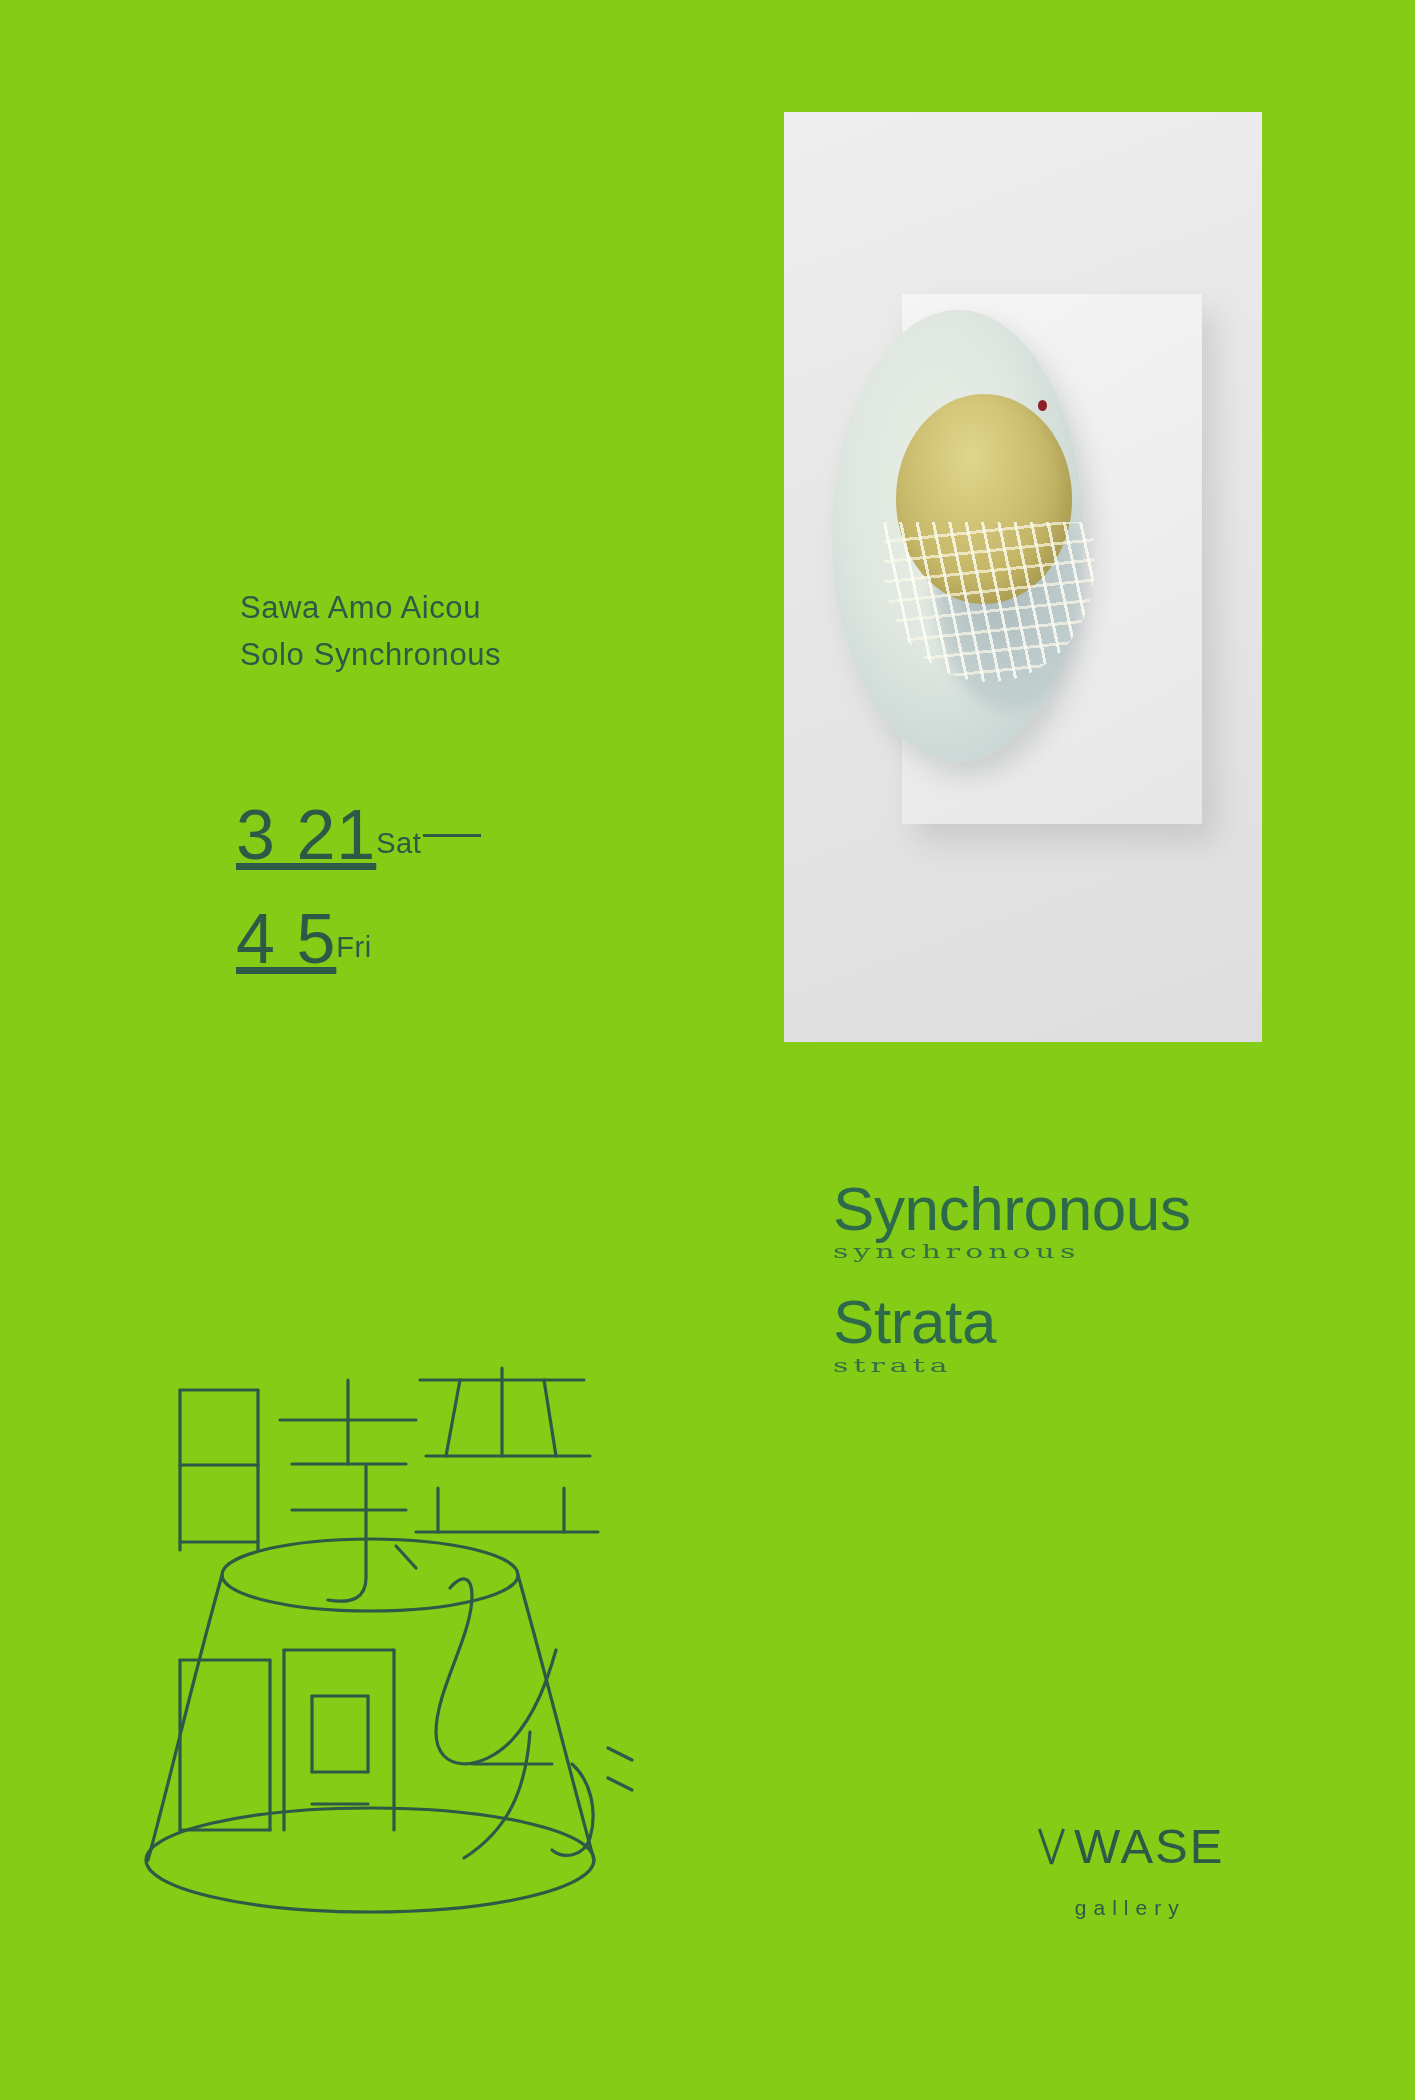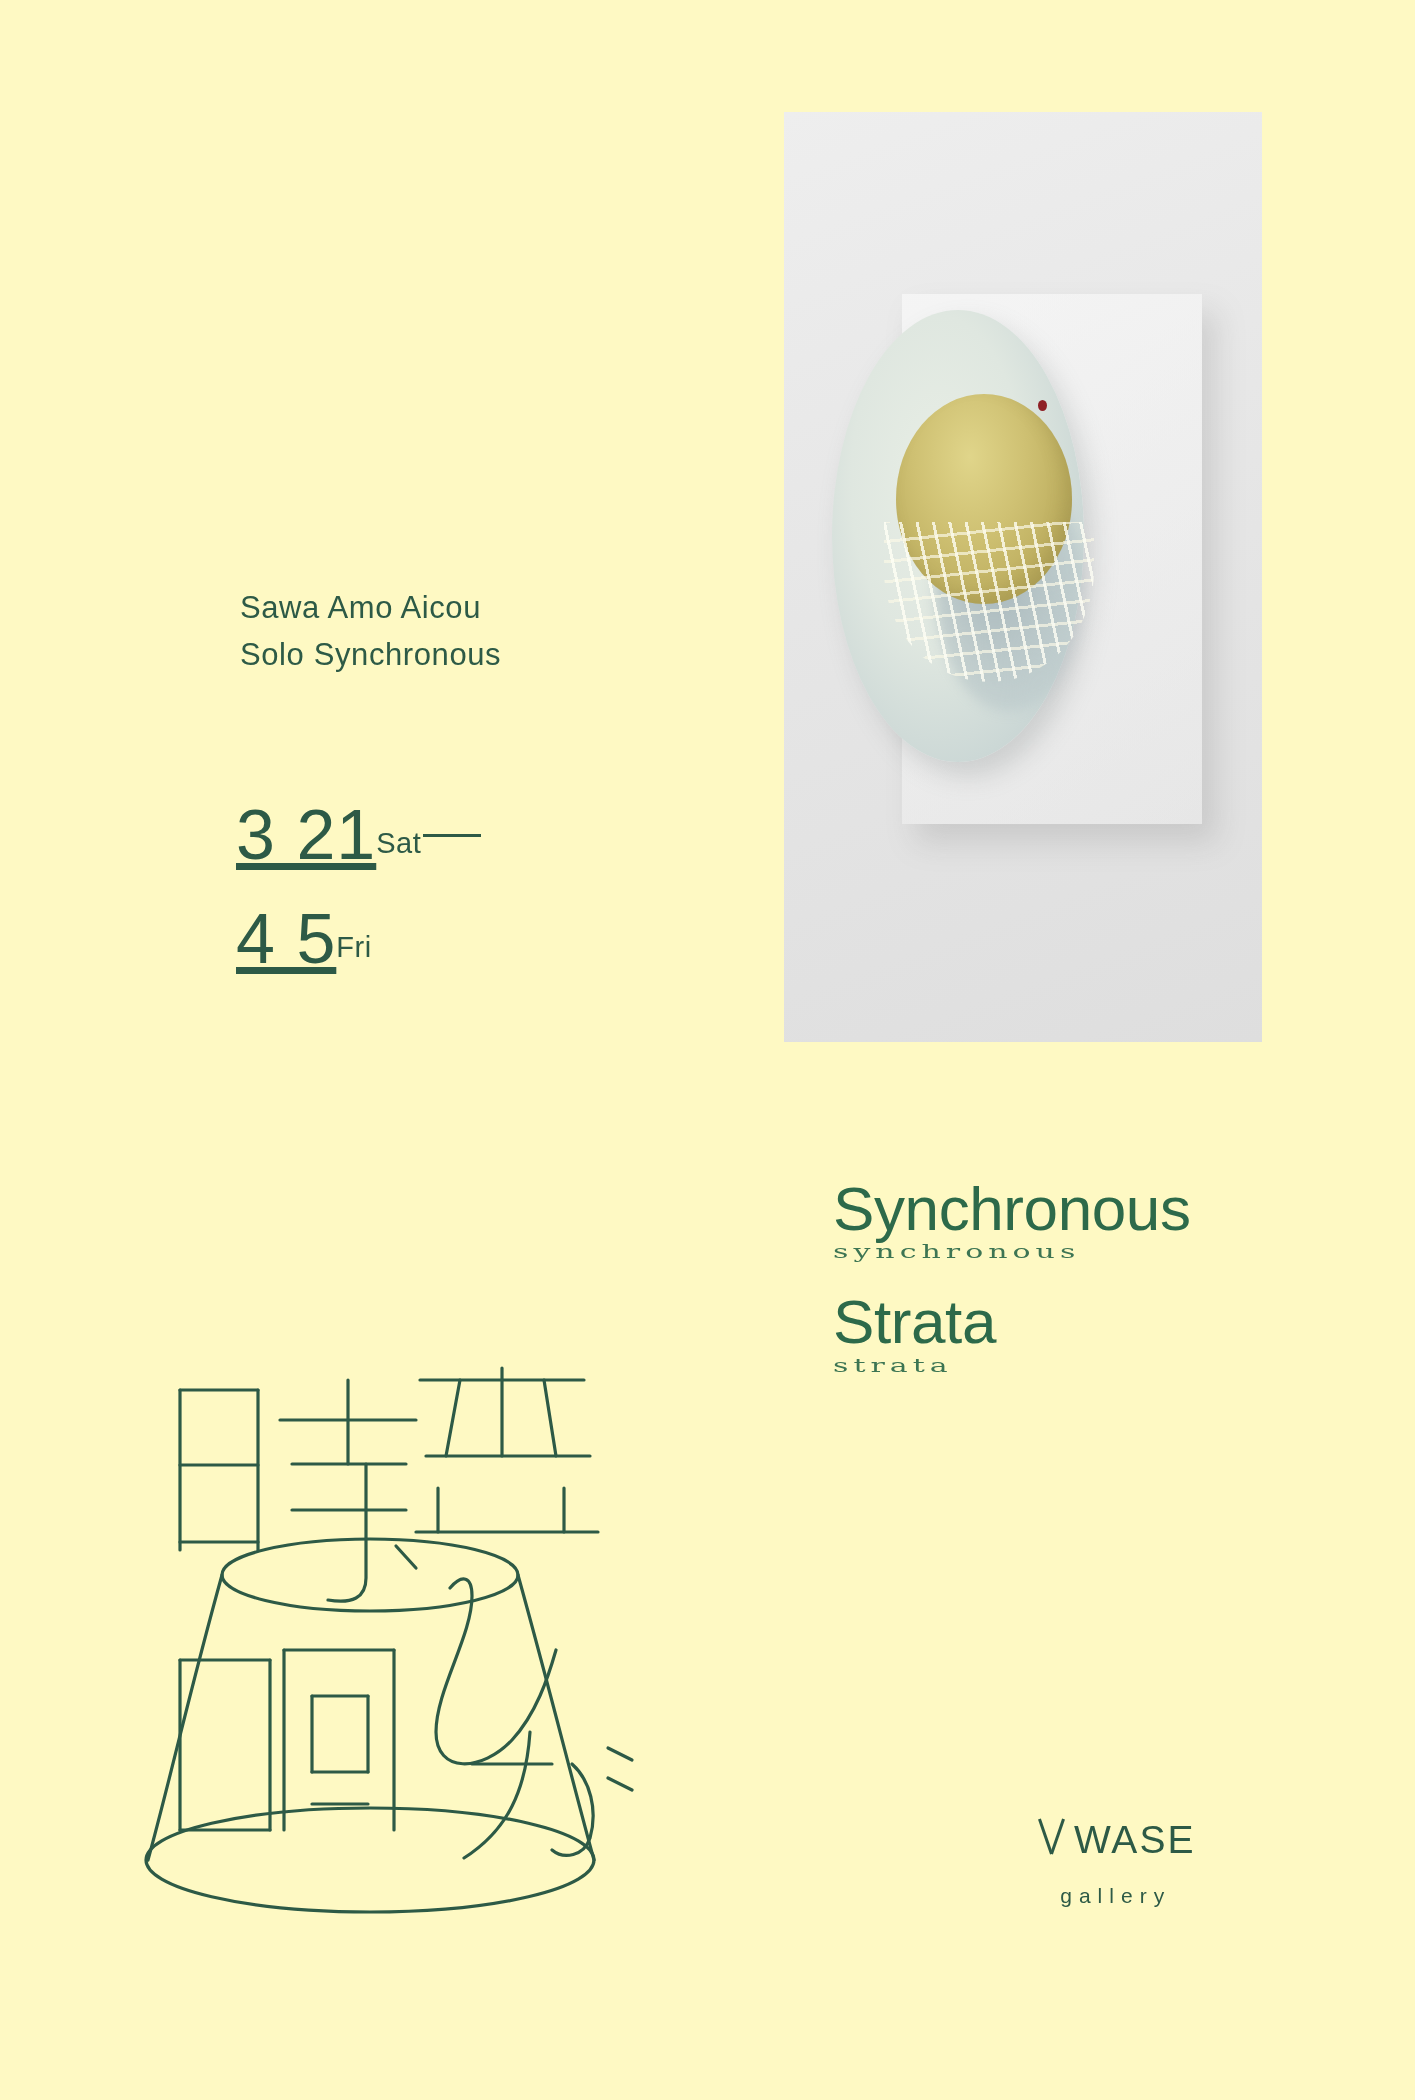--- a/index.html
+++ b/index.html
@@ -7,21 +7,21 @@
     padding: 0;
     background: #faf7f2;
   }
   body {
     font-family: "Liberation Sans", sans-serif;
   }
   .poster {
     position: relative;
     width: 1415px;
     height: 2100px;
-    background: #fef9c3;
+    background: #84cc16;
     overflow: hidden;
   }
 
   
   .artwork {
     position: absolute;
     left: 784px;
     top: 112px;
     width: 478px;
     height: 930px;
@@ -169,25 +169,25 @@
 
   
   .logo {
     position: absolute;
     left: 1036px;
     top: 1818px;
     text-align: center;
     color: #2d5a46;
   }
   .logo-name {
-    font-size: 39px;
+    font-size: 49px;
     letter-spacing: 2px;
     font-weight: 400;
     display: flex;
-    align-items: flex-start;
+    align-items: center;
     justify-content: center;
   }
   .logo-a {
     display: inline-block;
     width: 34px;
     height: 36px;
     position: relative;
     margin-right: 4px;
   }
   .logo-a::before,

